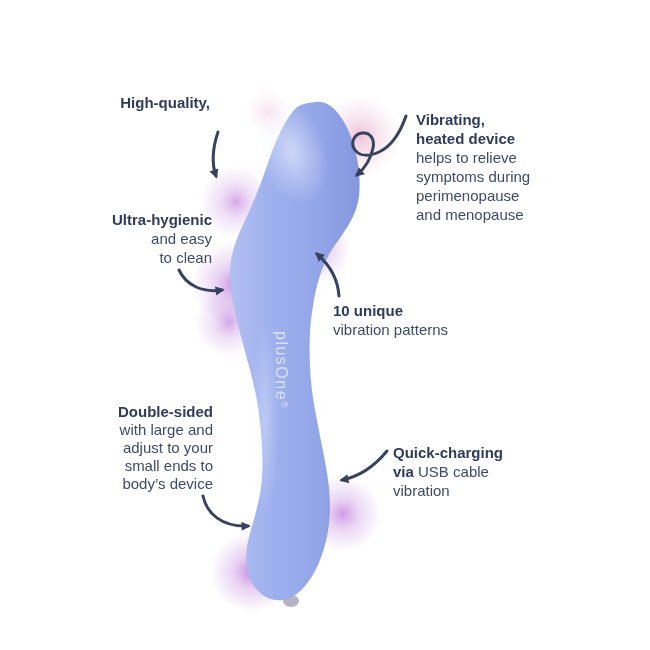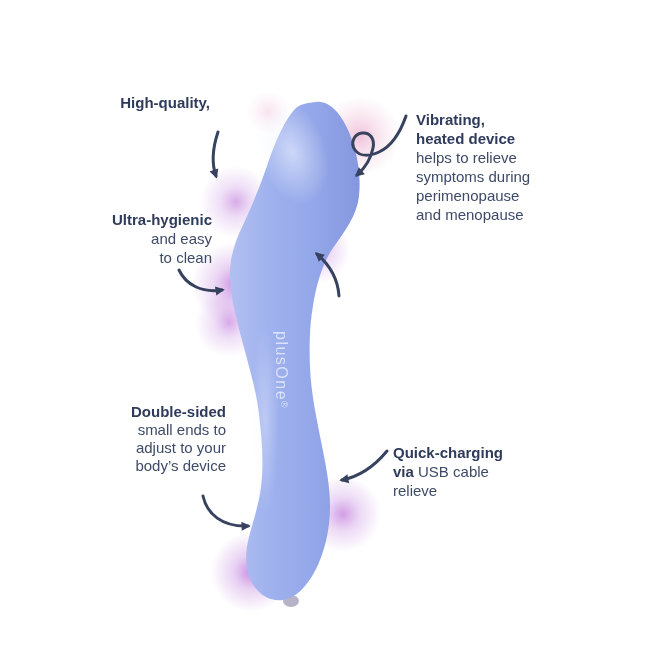--- a/index.html
+++ b/index.html
@@ -114,27 +114,32 @@
 
   <div class="callout align-l lh19" style="top:110px;left:416px;">
     <div class="co-h">Vibrating,</div>
     <div class="co-h">heated device</div>
     <div>helps to relieve</div>
     <div>symptoms during</div>
     <div>perimenopause</div>
     <div>and menopause</div>
   </div>
 
+  <div class="callout align-l lh19" style="top:301px;left:333px;">
+    <div class="co-h">10 unique</div>
+    <div>vibration patterns</div>
+  </div>
 
-  <div class="callout align-r lh18" style="top:403px;right:424px;">
+  <div class="callout align-r lh18" style="top:403px;right:437px;">
     <div class="co-h">Double-sided</div>
+    <div>with large and</div>
+    <div>adjust to your</div>
     <div>small ends to</div>
-    <div>adjust to your</div>
     <div>body’s device</div>
   </div>
 
   <div class="callout align-l lh19" style="top:443px;left:393px;">
     <div class="co-h">Quick-charging</div>
     <div><span class="co-h">via</span> <span>USB cable</span></div>
-    <div>relieve</div>
+    <div>vibration</div>
   </div>
 
 </div>
 
 </body></html>

